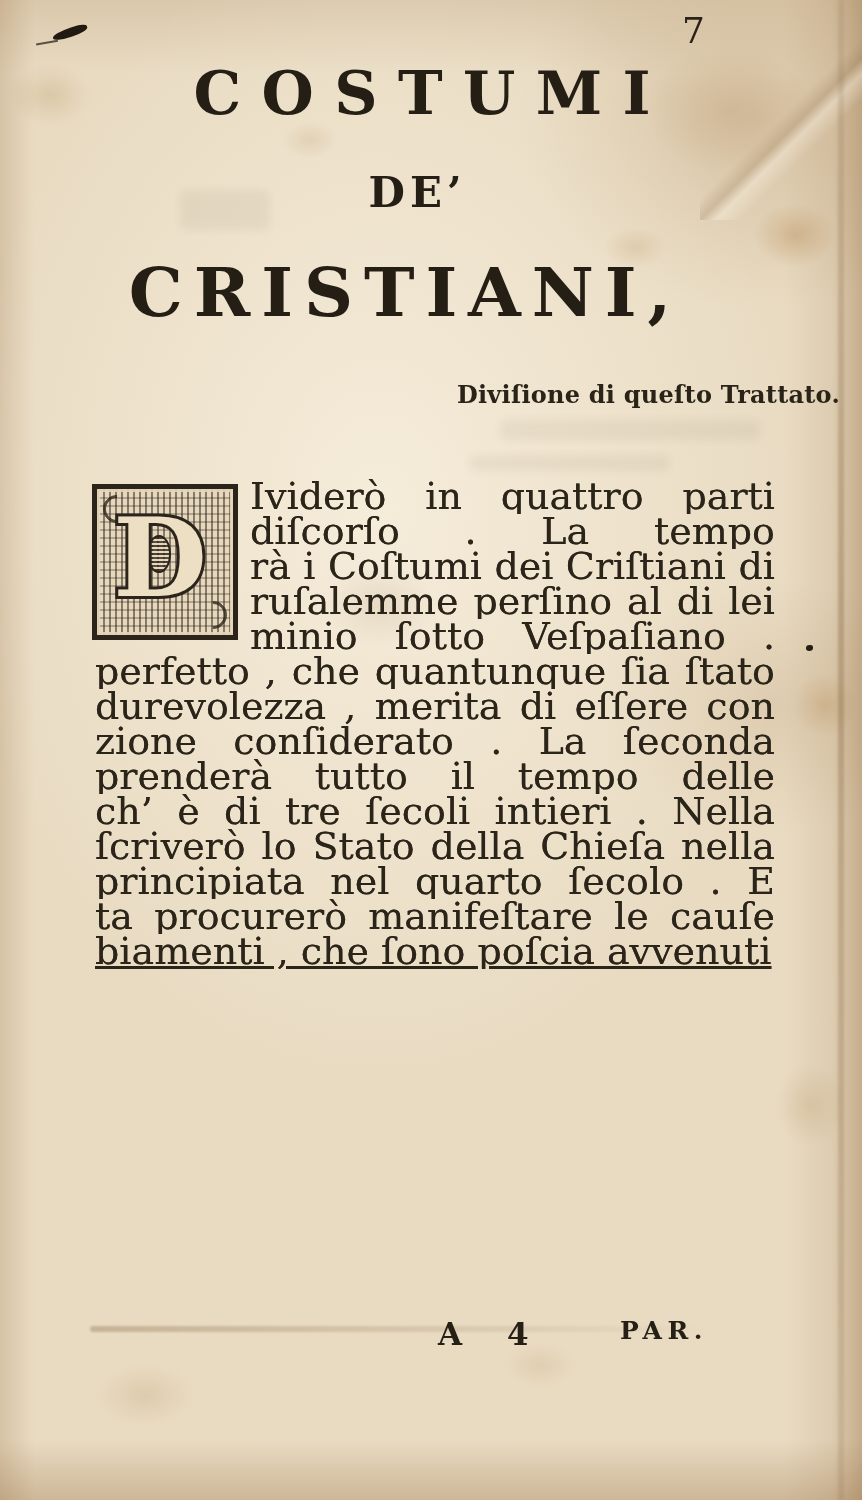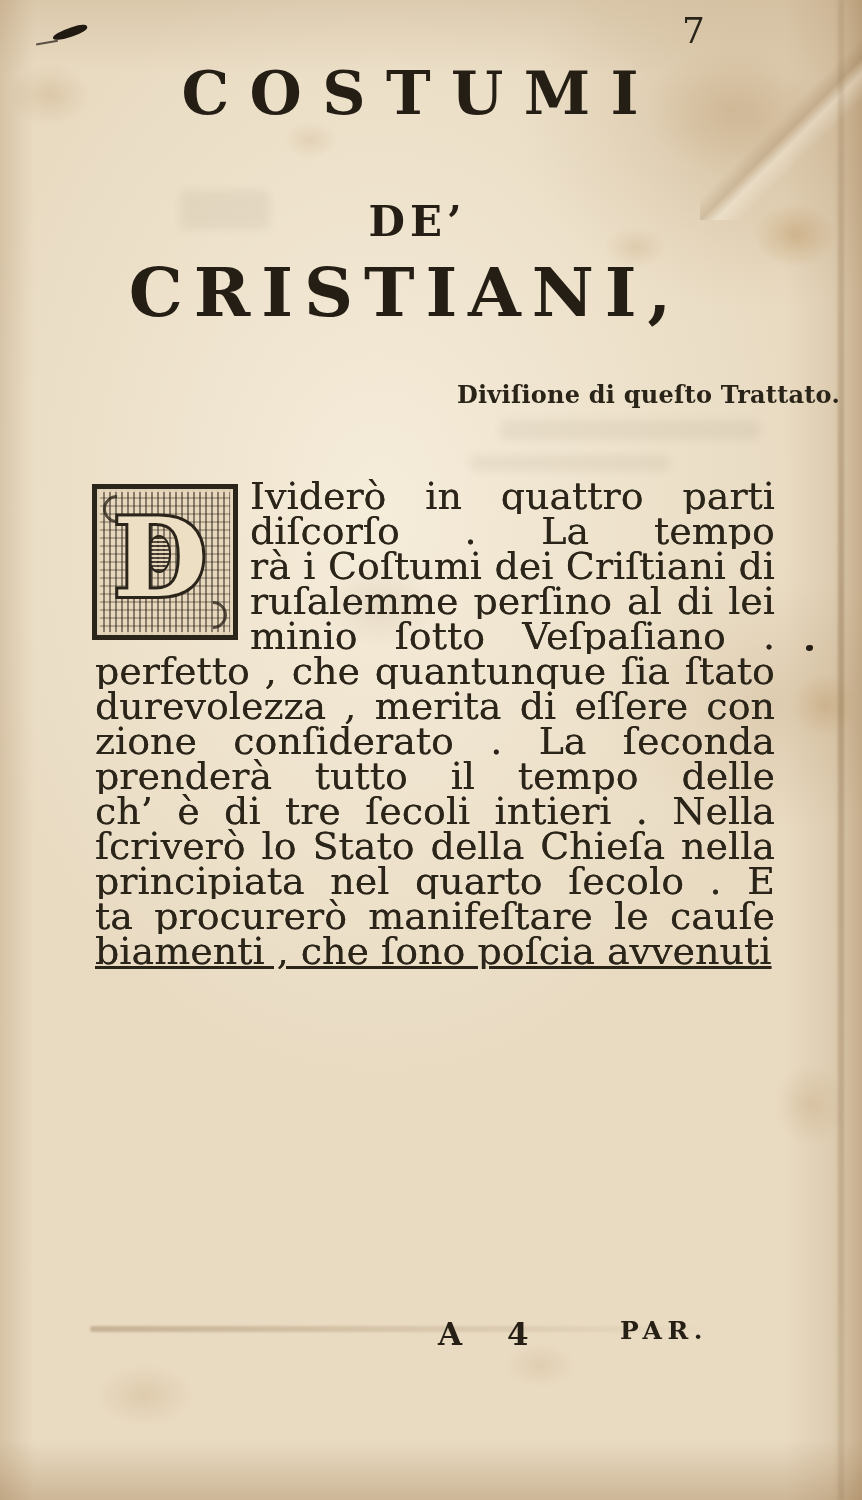--- a/index.html
+++ b/index.html
@@ -67,31 +67,30 @@
     background: linear-gradient(to right, rgba(120,88,50,0.30), rgba(120,88,50,0.10) 70%, rgba(120,88,50,0));
     filter: blur(1.2px); border-radius: 3px; pointer-events: none;
   }
 
   
   .page-number {
     position: absolute; left: 682px; top: 10px;
     font-size: 36px; color: #2a2318;
   }
   .t-costumi {
-    position: absolute; left: 0; top: 58px; width: 820px;
+    position: absolute; left: 12px; top: 58px; width: 820px;
     text-align: center; font-size: 60px; font-weight: bold;
     letter-spacing: 0.34em; text-indent: 0.34em;
     color: #241e14;
   }
   .t-de {
     position: absolute; left: 0; top: 168px; width: 830px;
     text-align: center; font-size: 42px; font-weight: bold;
     letter-spacing: 0.12em; text-indent: 0.12em;
     color: #241e14;
-    margin-top: 29px;
   }
   .t-cristiani {
     position: absolute; left: 0; top: 252px; width: 800px;
     text-align: center; font-size: 68px; font-weight: bold;
     letter-spacing: 0.16em; text-indent: 0.16em;
     color: #241e14;
   }
   .t-heading {
     position: absolute; left: 0; top: 380px; width: 840px;
     text-align: right; font-size: 24px; font-weight: bold;

